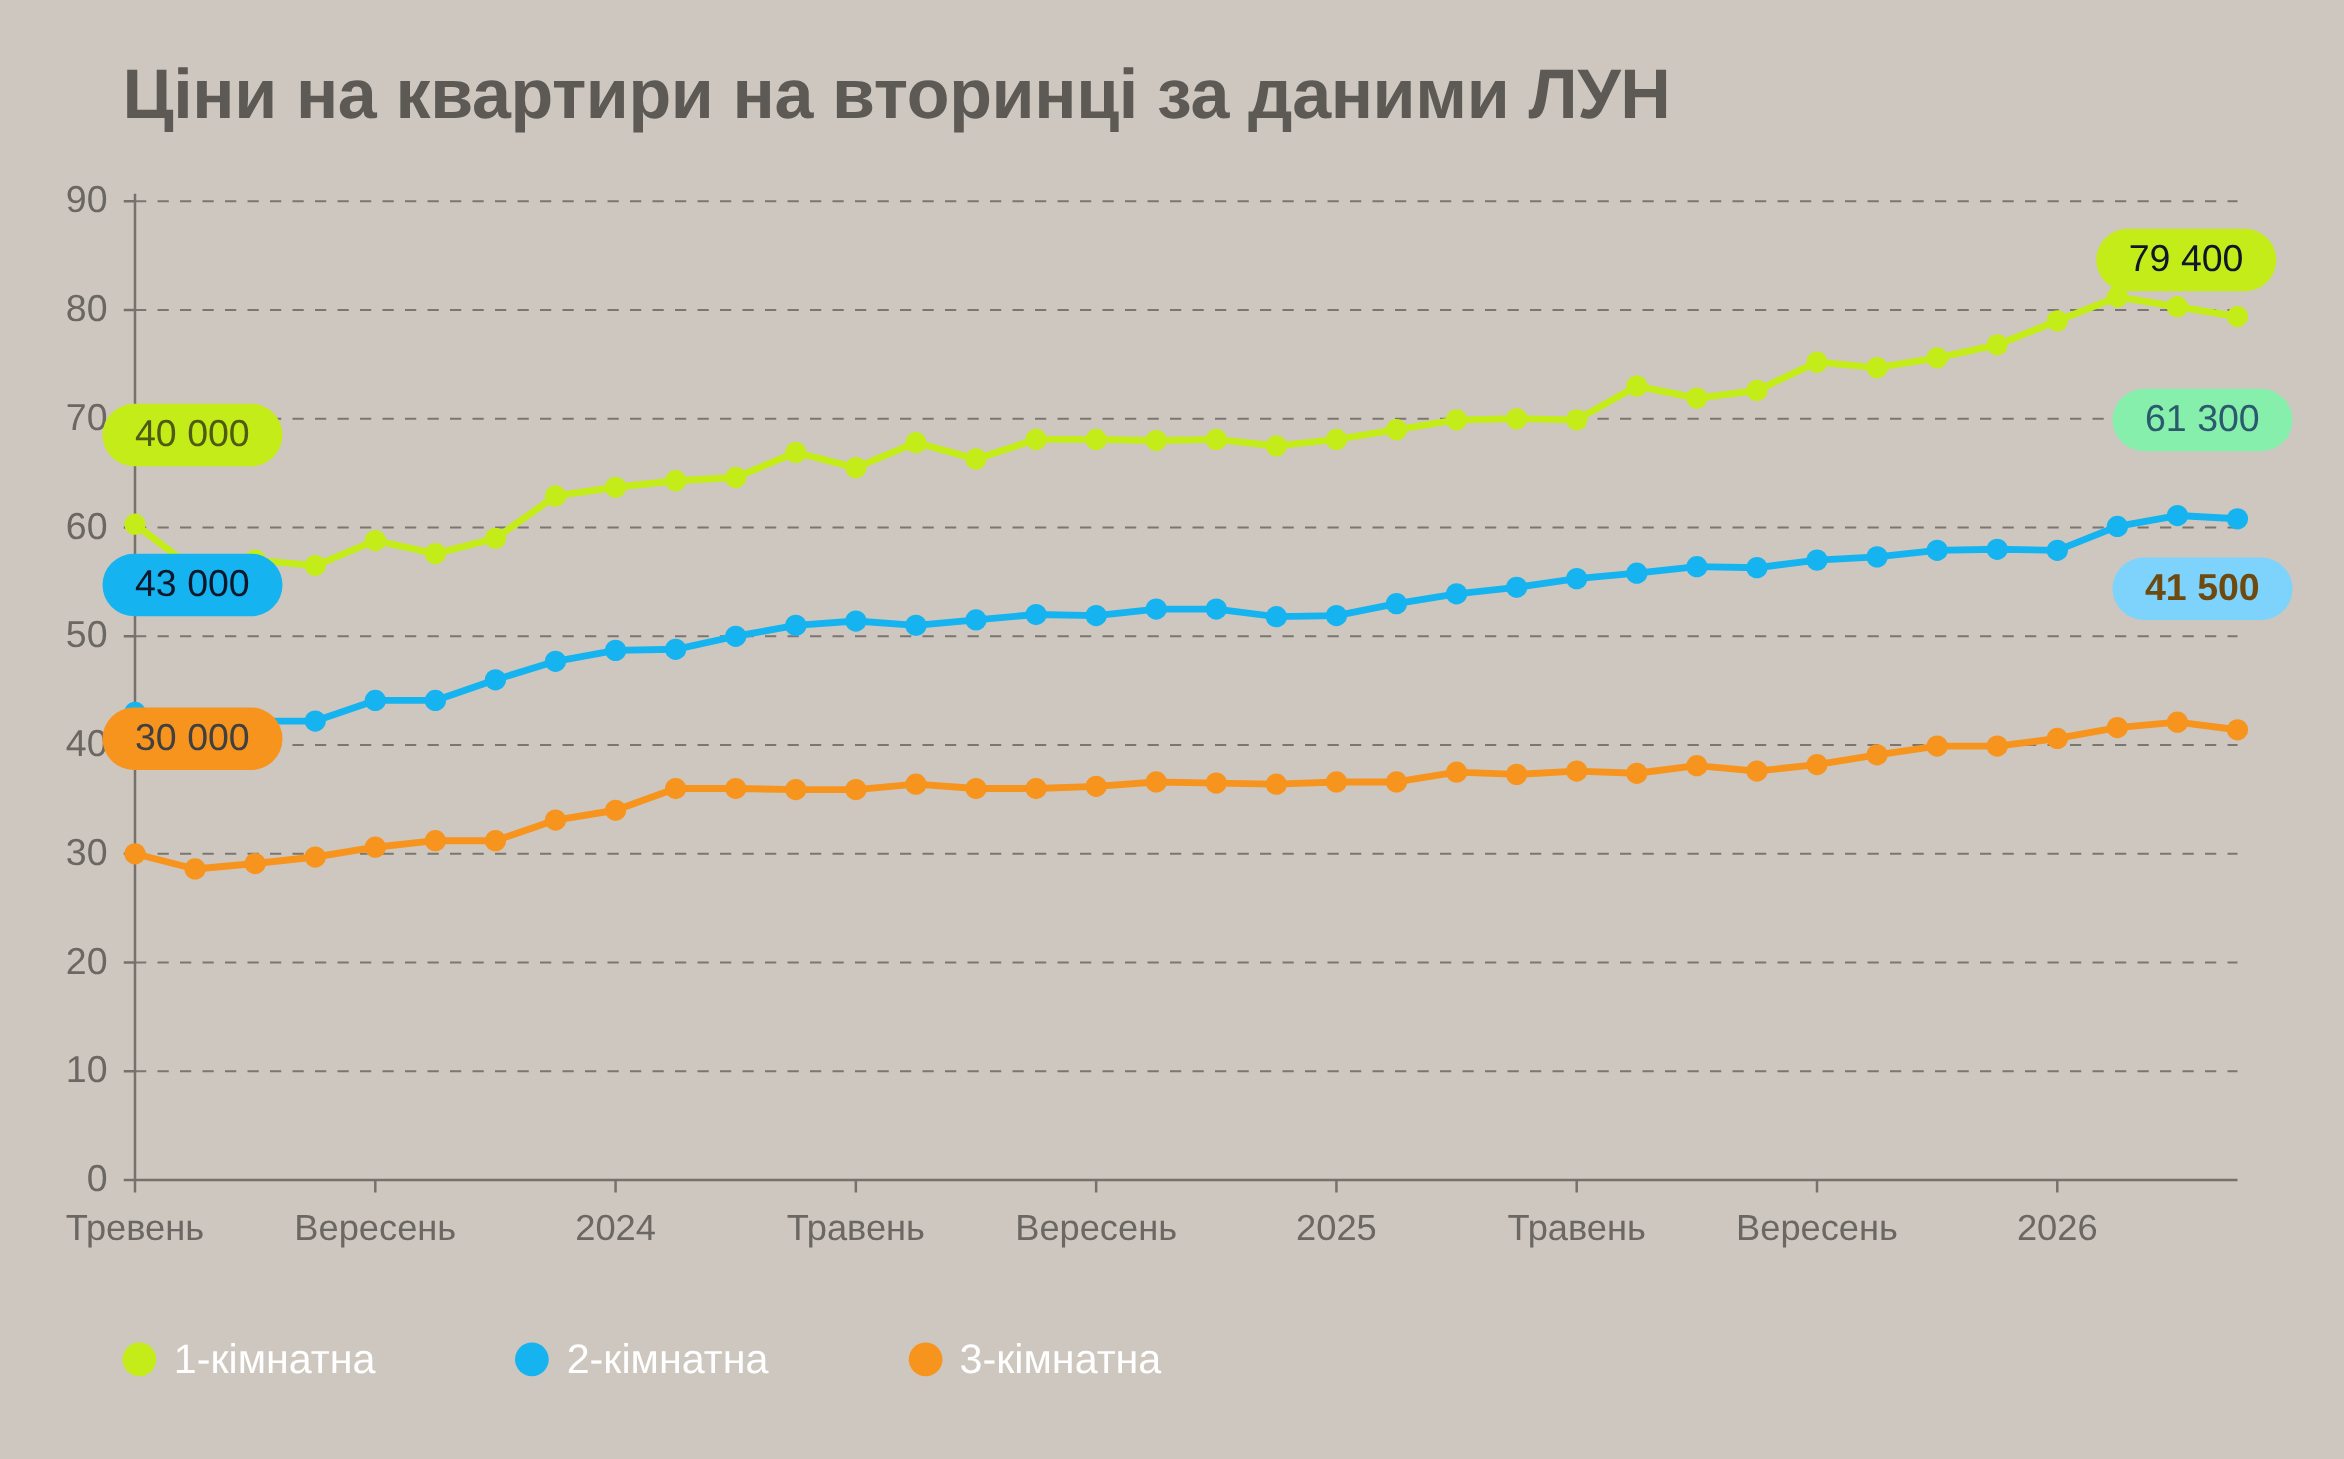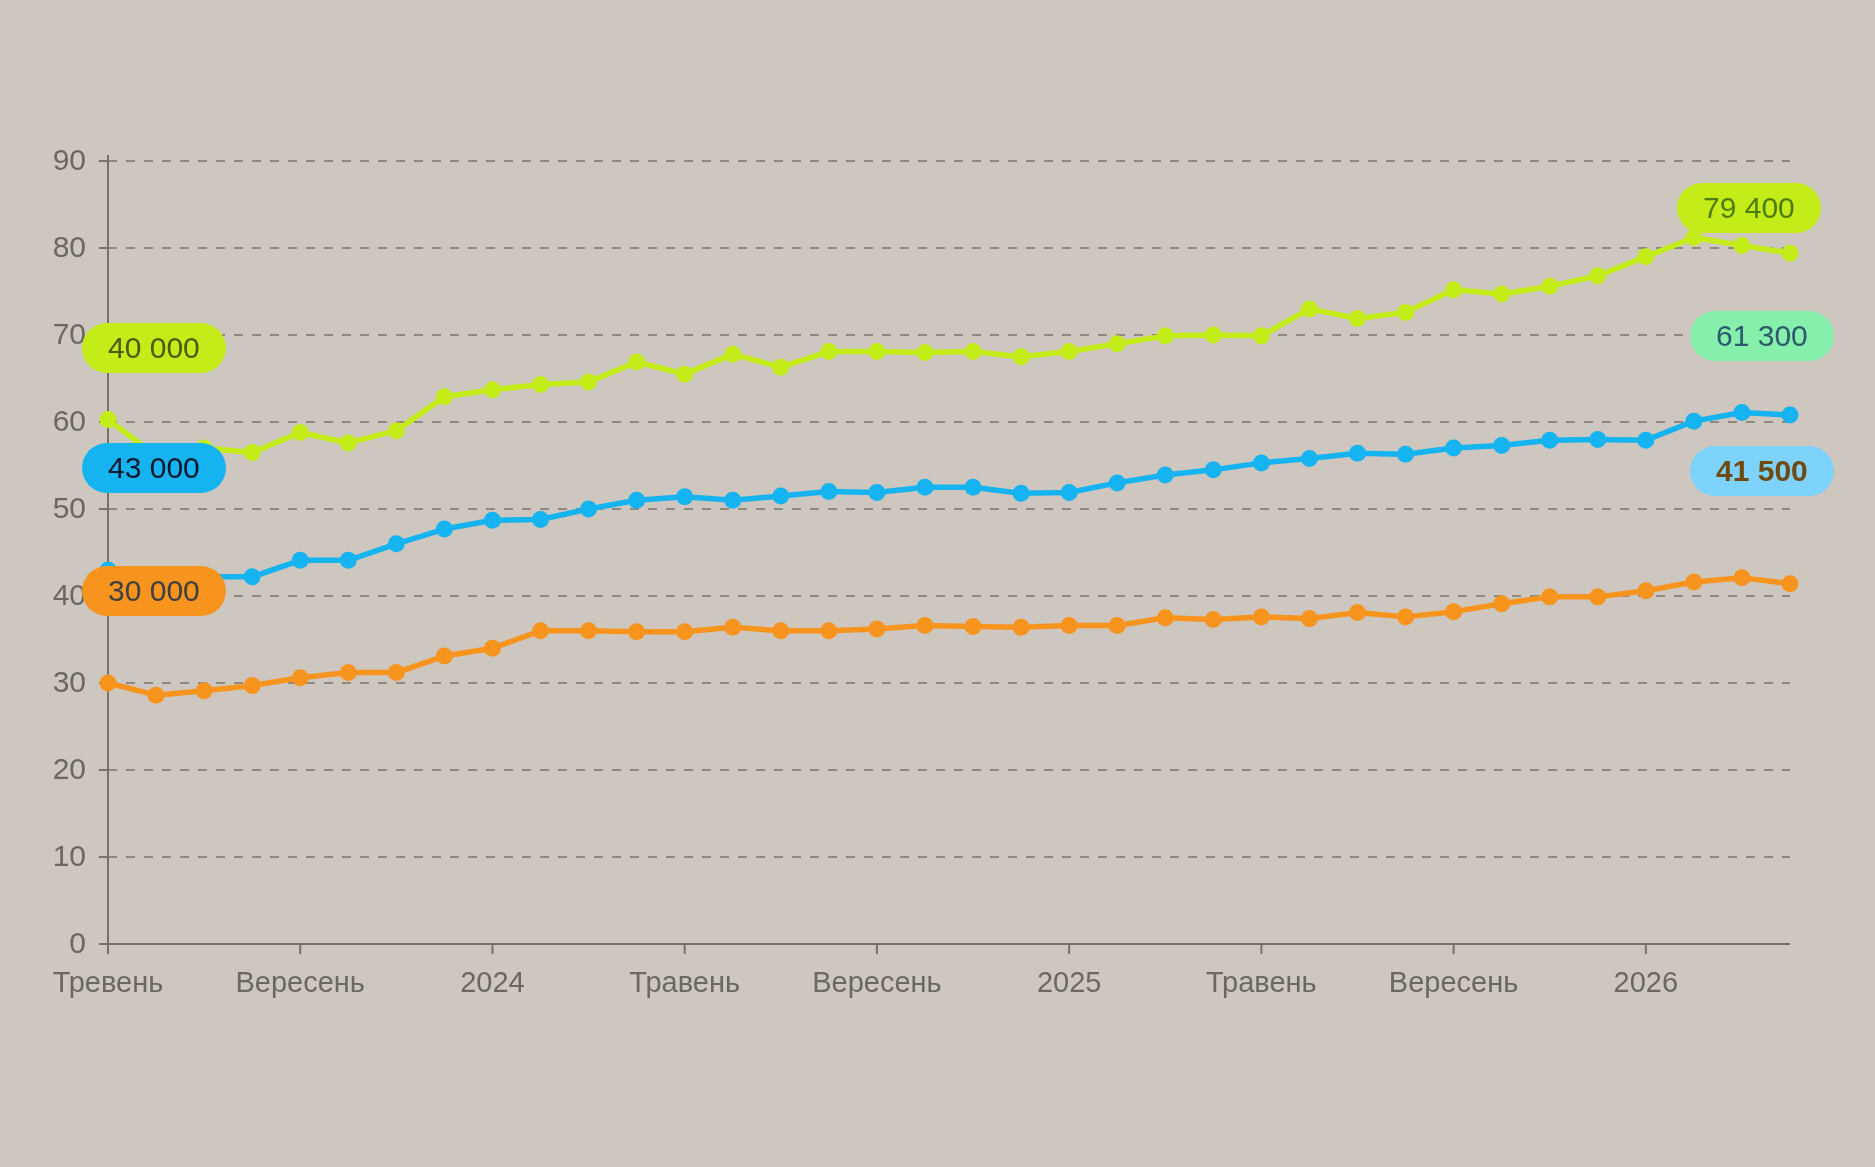--- a/index.html
+++ b/index.html
@@ -113,20 +113,21 @@
     white-space: nowrap;
     box-sizing: border-box;
     font-family: "Liberation Sans", sans-serif;
   }
 </style>
 </head>
 <body>
 
 <div id="page">
 
+  <div id="chart-title">Ціни на квартири на вторинці за даними ЛУН</div>
 
   <div id="plot-wrap">
     <svg class="chart-svg" id="chart-svg" viewBox="0 0 1875 1167">
         <line x1="99" y1="944" x2="108" y2="944" class="tick-mark"></line>
         <text x="86" y="945" class="ytick-label">0</text>
         <line x1="108" y1="857" x2="1790" y2="857" class="gridline"></line>
         <line x1="99" y1="857" x2="108" y2="857" class="tick-mark"></line>
         <text x="86" y="858" class="ytick-label">10</text>
         <line x1="108" y1="770" x2="1790" y2="770" class="gridline"></line>
         <line x1="99" y1="770" x2="108" y2="770" class="tick-mark"></line>
@@ -279,20 +280,34 @@
         <circle cx="1501.6571428571428" cy="603.8299999999999" r="8.5" fill="#f7941e"></circle>
         <circle cx="1549.7142857142856" cy="596.87" r="8.5" fill="#f7941e"></circle>
         <circle cx="1597.7714285714285" cy="596.87" r="8.5" fill="#f7941e"></circle>
         <circle cx="1645.8285714285714" cy="590.78" r="8.5" fill="#f7941e"></circle>
         <circle cx="1693.8857142857144" cy="582.0799999999999" r="8.5" fill="#f7941e"></circle>
         <circle cx="1741.942857142857" cy="577.73" r="8.5" fill="#f7941e"></circle>
         <circle cx="1790" cy="583.82" r="8.5" fill="#f7941e"></circle>
       </svg>
   </div>
 
+  <div class="legend" id="legend-root">
+      <div class="legend-item">
+        <span class="legend-dot" style="background: rgb(196, 236, 25);"></span>
+        <span class="legend-label">1-кімнатна</span>
+      </div>
+      <div class="legend-item">
+        <span class="legend-dot" style="background: rgb(21, 180, 240);"></span>
+        <span class="legend-label">2-кімнатна</span>
+      </div>
+      <div class="legend-item">
+        <span class="legend-dot" style="background: rgb(247, 148, 30);"></span>
+        <span class="legend-label">3-кімнатна</span>
+      </div>
+    </div>
 
 <div class="pill" style="left: 82px; top: 323px; background: rgb(196, 236, 25); color: rgb(79, 90, 18);">40 000</div>
     <div class="pill" style="left: 82px; top: 443px; background: rgb(21, 180, 240); color: #0f172a;">43 000</div>
     <div class="pill" style="left: 82px; top: 520px; background: rgb(247, 148, 30); color: #404040; margin-top: 46px;">30 000</div>
-    <div class="pill" style="left: 1677px; top: 183px; background: rgb(196, 236, 25); color: #4d7c0f;">79 400</div>
+    <div class="pill" style="left: 1677px; top: 183px; background: rgb(196, 236, 25); color: #0f172a;">79 400</div>
     <div class="pill" style="left: 1690px; top: 311px; background: #86efac; color: rgb(43, 90, 110);">61 300</div>
     <div class="pill" style="left: 1690px; top: 446px; background: #7dd3fc; color: rgb(110, 74, 16); font-weight: bold;">41 500</div>
   </div>
 
 </body></html>

